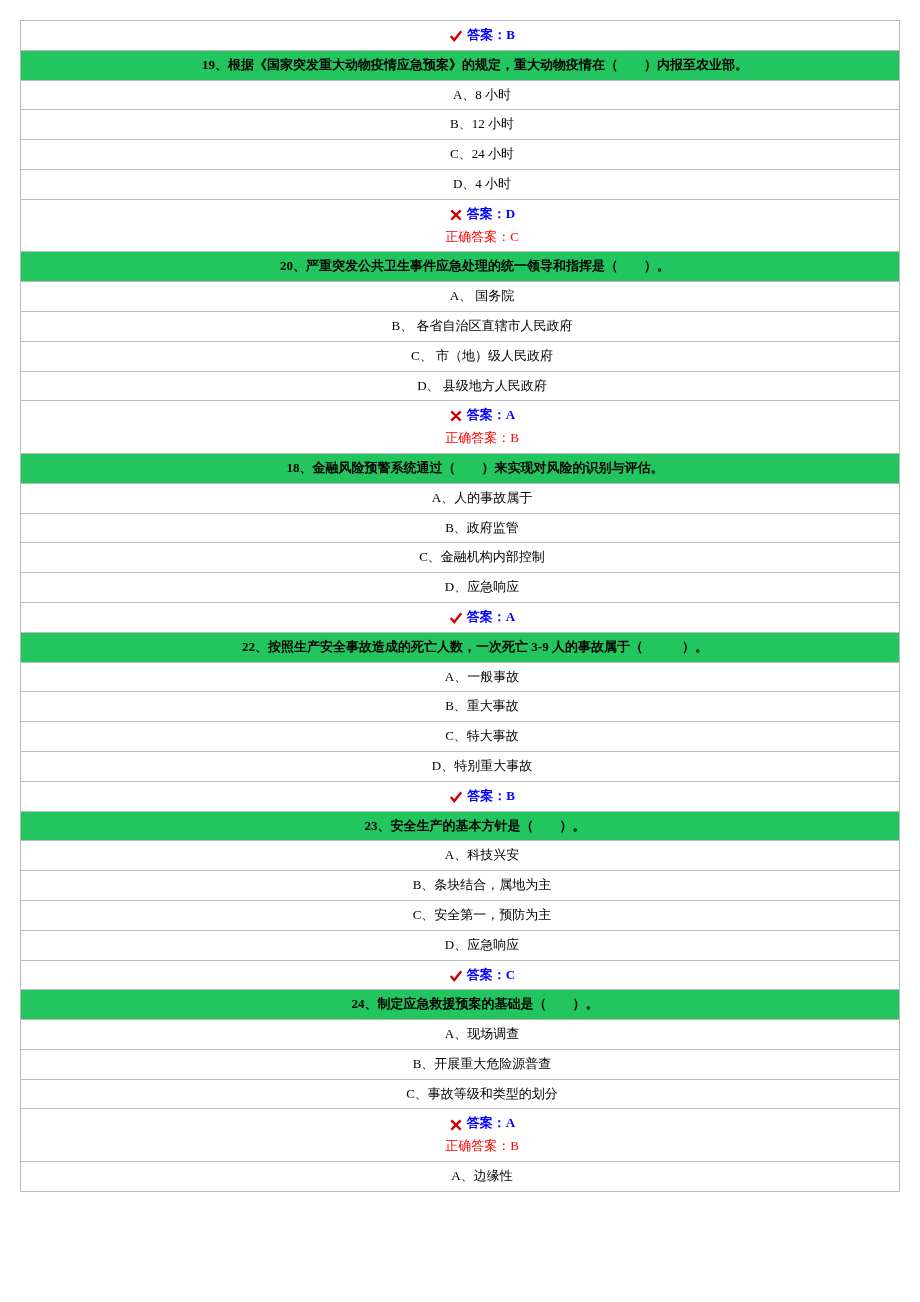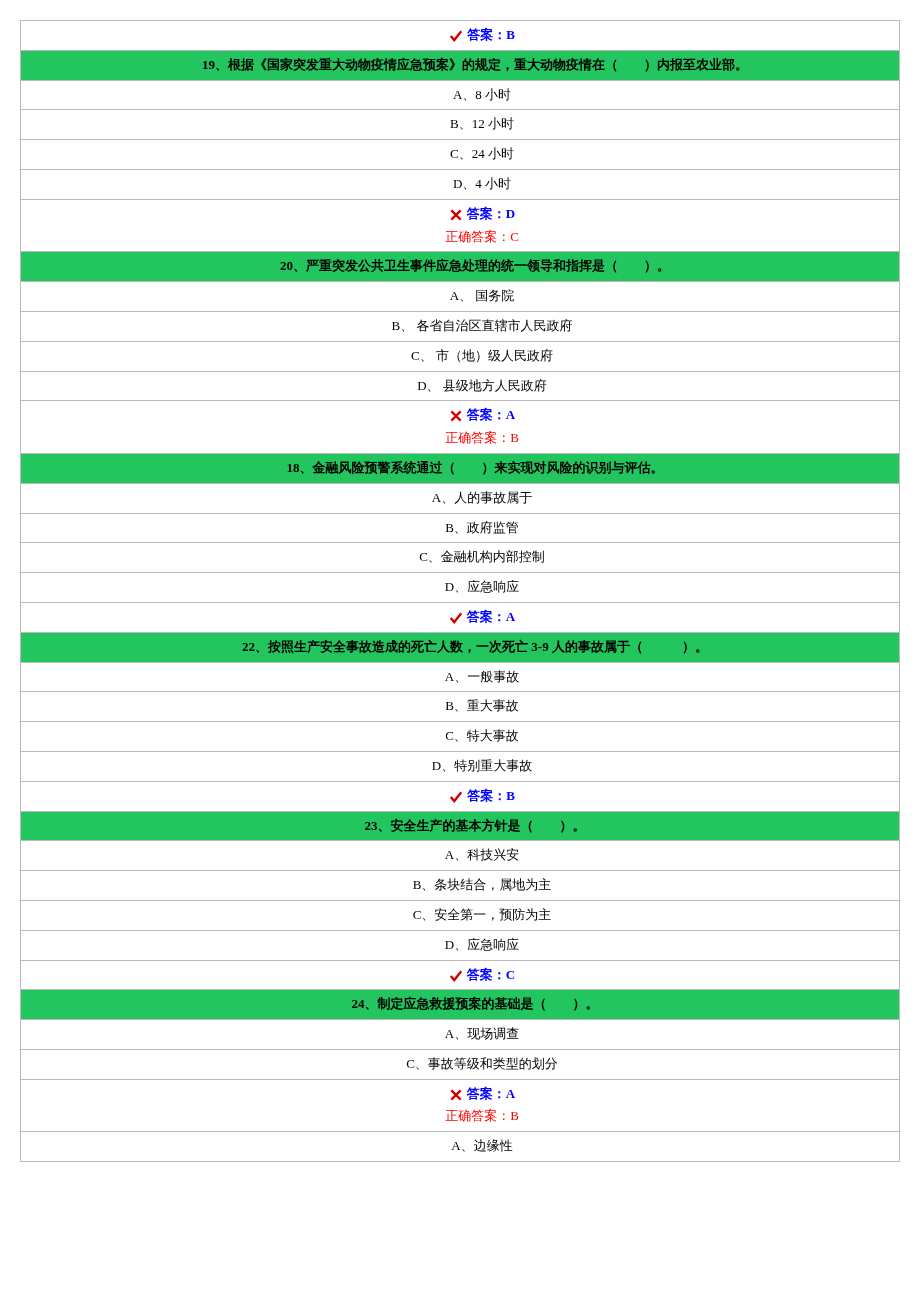--- a/index.html
+++ b/index.html
@@ -172,20 +172,23 @@
             <path fill="none" stroke="#d00000" stroke-width="4" d="M3 12 L9 19 L21 4"></path>
           </svg><span class="answer-label">答案：C</span></td>
       </tr>
       <tr class="question-row">
         <td>24、制定应急救援预案的基础是（　　）。</td>
       </tr>
       <tr class="option-row">
         <td>A、现场调查</td>
       </tr>
       <tr class="option-row">
+        <td>B、开展重大危险源普查</td>
+      </tr>
+      <tr class="option-row">
         <td>C、事故等级和类型的划分</td>
       </tr>
       <tr class="answer-row">
         <td><svg class="icon-cross" viewBox="0 0 24 24">
             <path fill="none" stroke="#d00000" stroke-width="4" d="M4 4 L20 20 M20 4 L4 20"></path>
           </svg><span class="answer-label">答案：A</span><span class="correct-answer">正确答案：B</span></td>
       </tr>
       <tr class="option-row">
         <td>A、边缘性</td>
       </tr>

